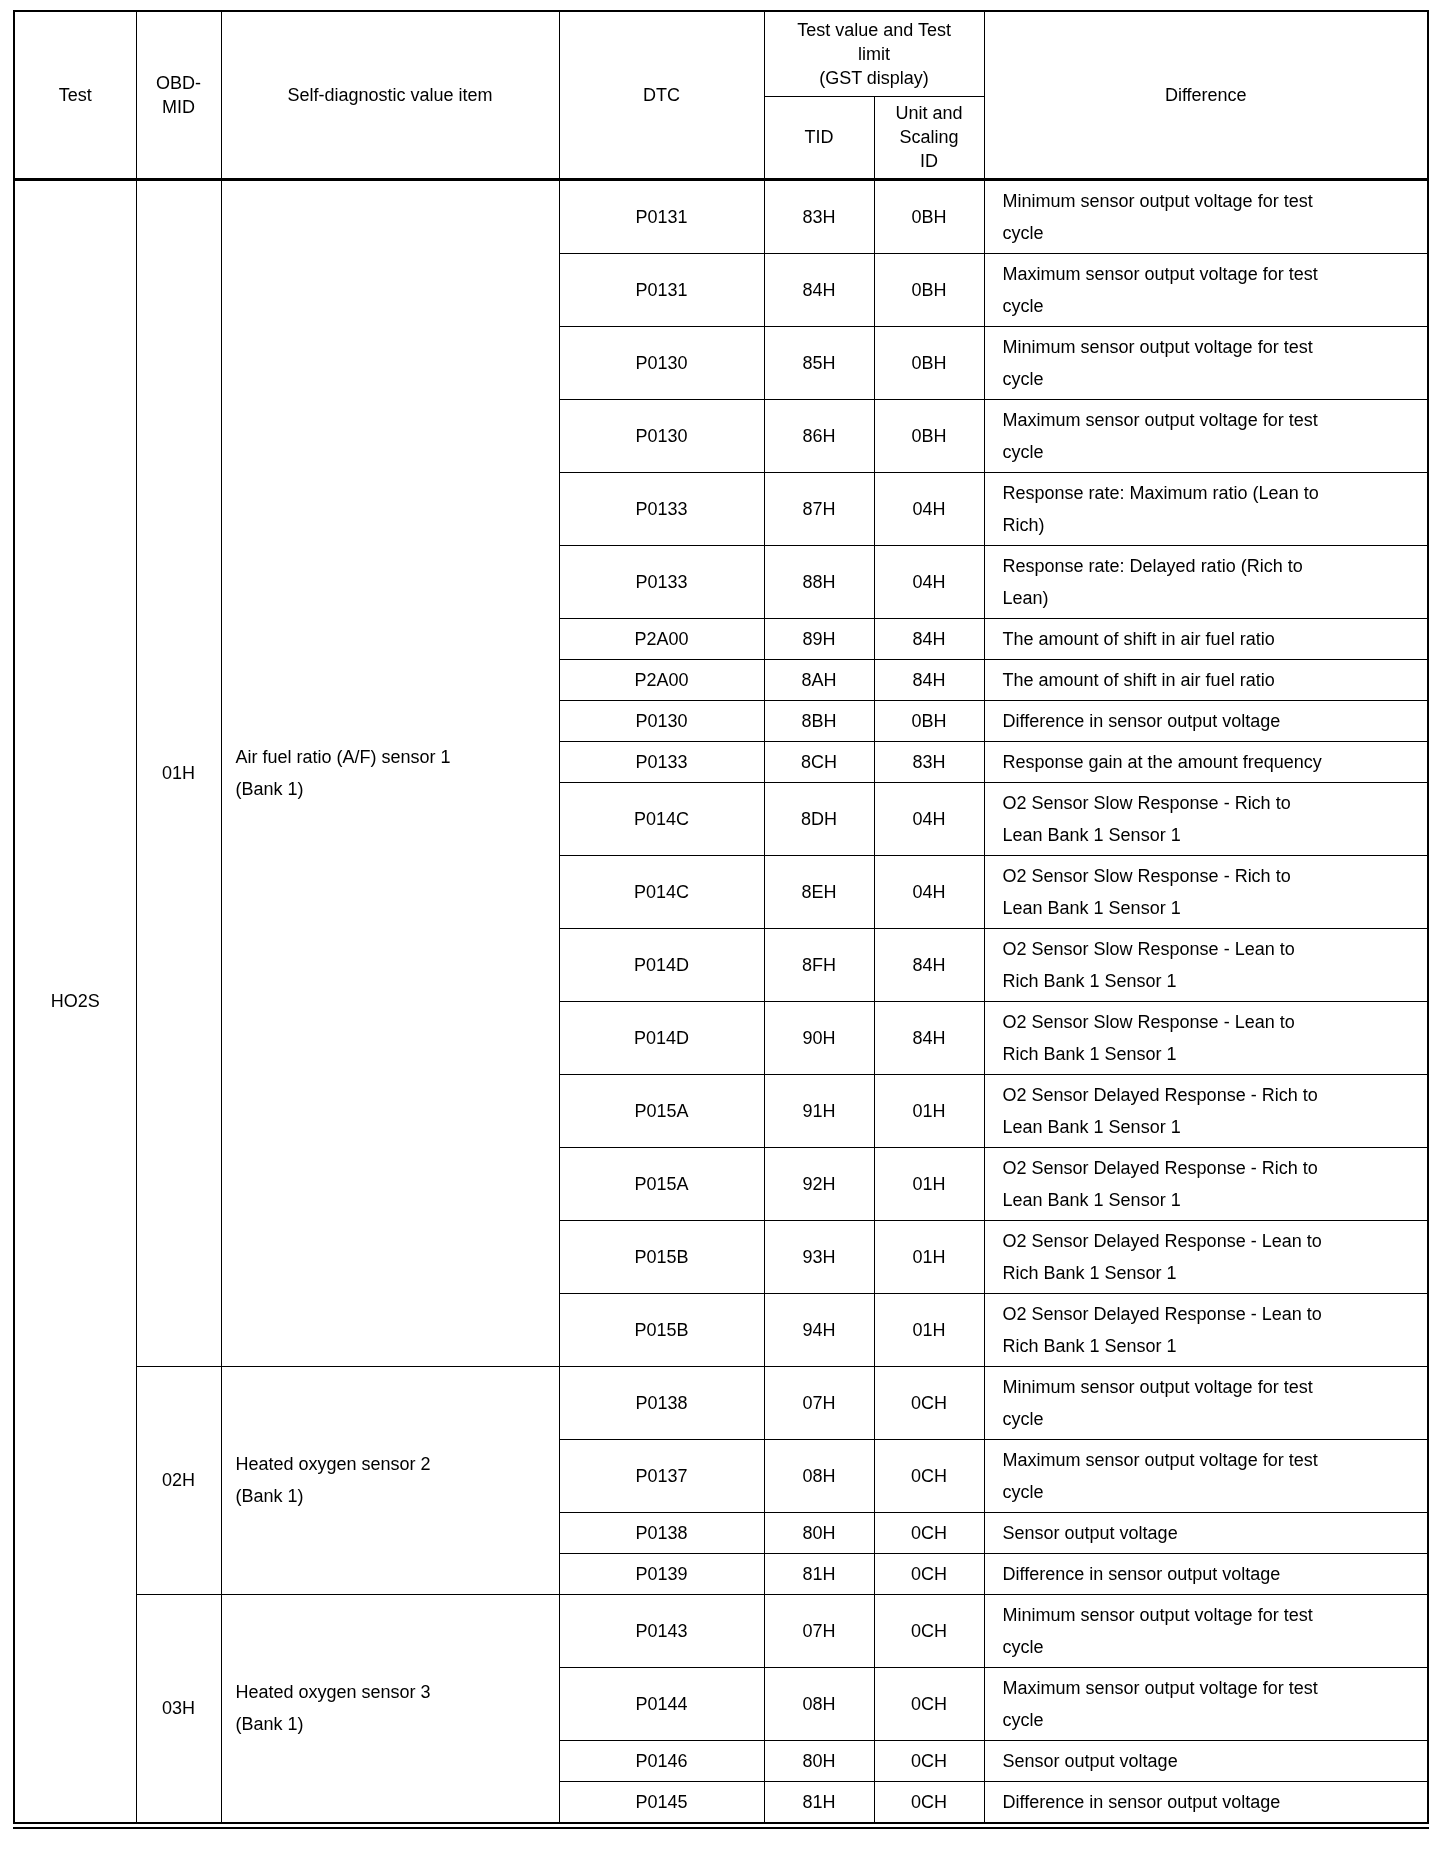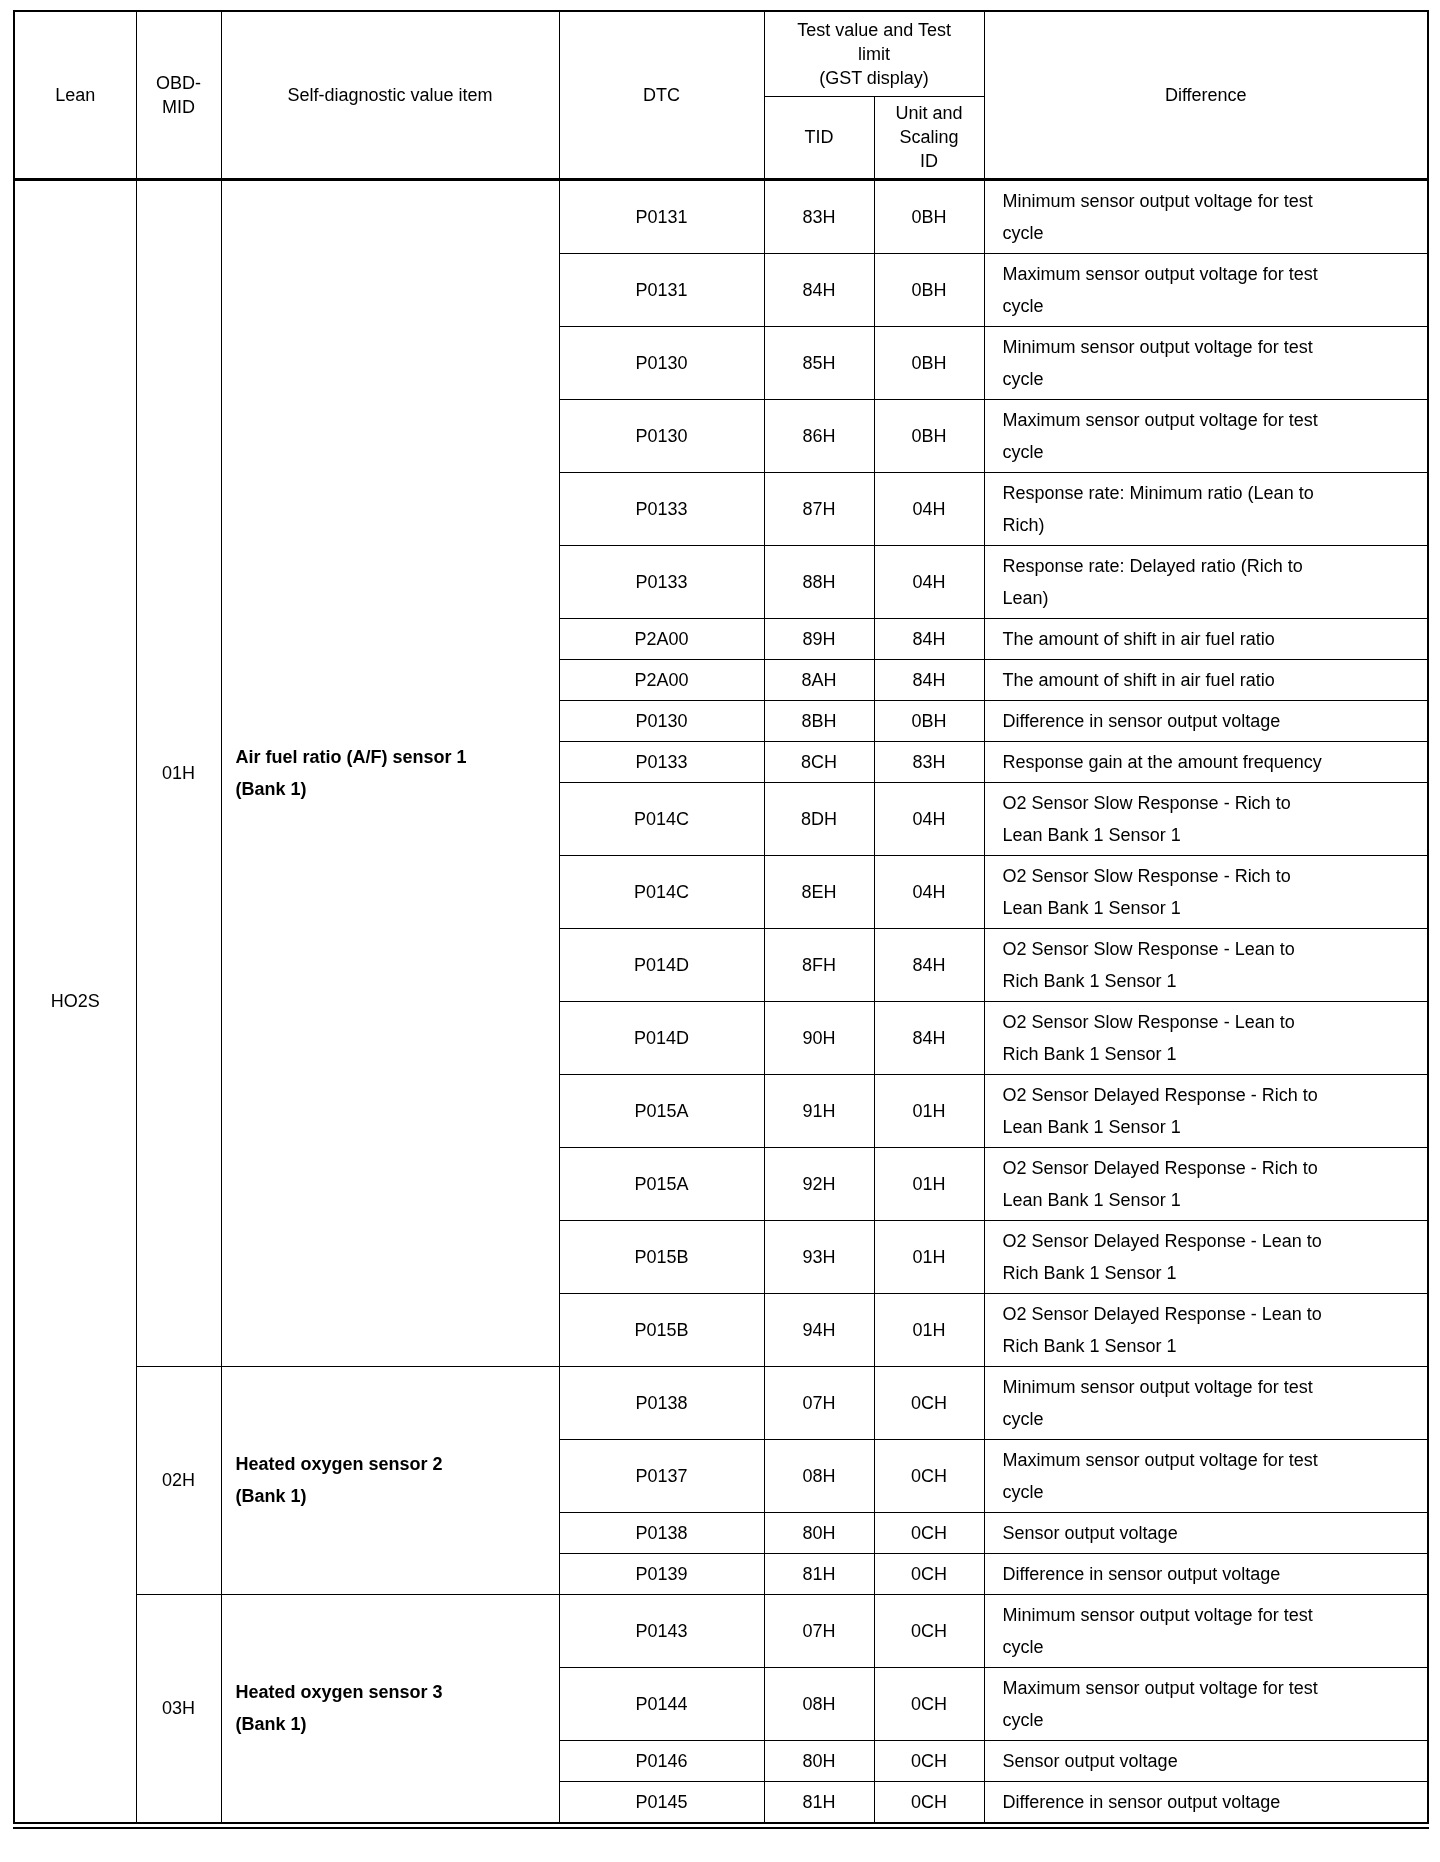--- a/index.html
+++ b/index.html
@@ -36,40 +36,40 @@
     margin-left: 44px;
   }
   td {
     line-height: 32px;
     padding: 4px 10px;
   }
   tr.hrow1 { height: 85px; }
   tr.hrow2 { height: 83px; }
   td.c { text-align: center; }
   td.l { text-align: left; }
-  td.test-item-col { padding-left: 14px; font-weight: bold; }
+  td.test-item-col { padding-left: 14px; }
   td.desc-col { padding-left: 18px; padding-right: 6px; }
 </style>
 </head>
 <body>
 
 <div class="page">
   <table class="diag-table">
     <colgroup>
       <col style="width:122px">
       <col style="width:85px">
       <col style="width:338px">
       <col style="width:205px">
       <col style="width:110px">
       <col style="width:110px">
       <col style="width:444px">
     </colgroup>
     <thead>
       <tr class="hrow1">
-        <th rowspan="2">Lean</th>
+        <th rowspan="2">Test</th>
         <th rowspan="2">OBD-
 MID</th>
         <th rowspan="2">Self-diagnostic value item</th>
         <th rowspan="2">DTC</th>
         <th colspan="2">Test value and Test
 limit
 (GST display)</th>
         <th rowspan="2">Difference</th>
       </tr>
       <tr class="hrow2">
@@ -109,21 +109,21 @@
           <td class="c">P0130</td>
           <td class="c">86H</td>
           <td class="c">0BH</td>
           <td class="l desc-col">Maximum sensor output voltage for test
 cycle</td>
         </tr>
         <tr>
           <td class="c">P0133</td>
           <td class="c">87H</td>
           <td class="c">04H</td>
-          <td class="l desc-col">Response rate: Minimum ratio (Lean to
+          <td class="l desc-col">Response rate: Maximum ratio (Lean to
 Rich)</td>
         </tr>
         <tr>
           <td class="c">P0133</td>
           <td class="c">88H</td>
           <td class="c">04H</td>
           <td class="l desc-col">Response rate: Delayed ratio (Rich to
 Lean)</td>
         </tr>
         <tr>

